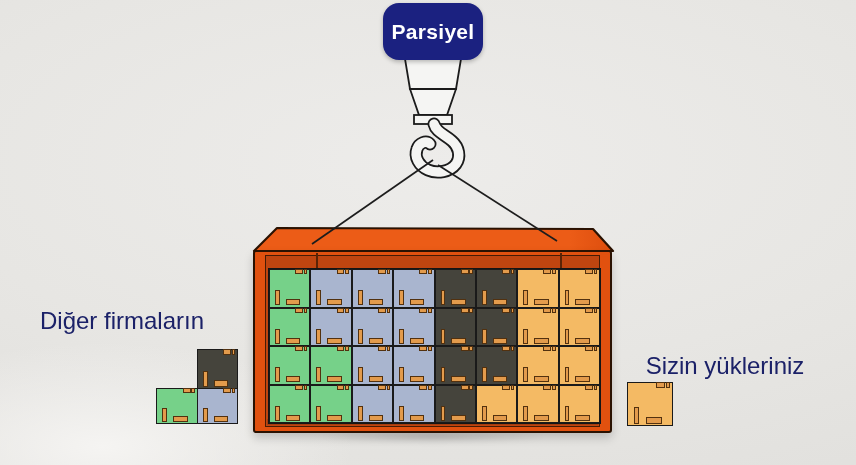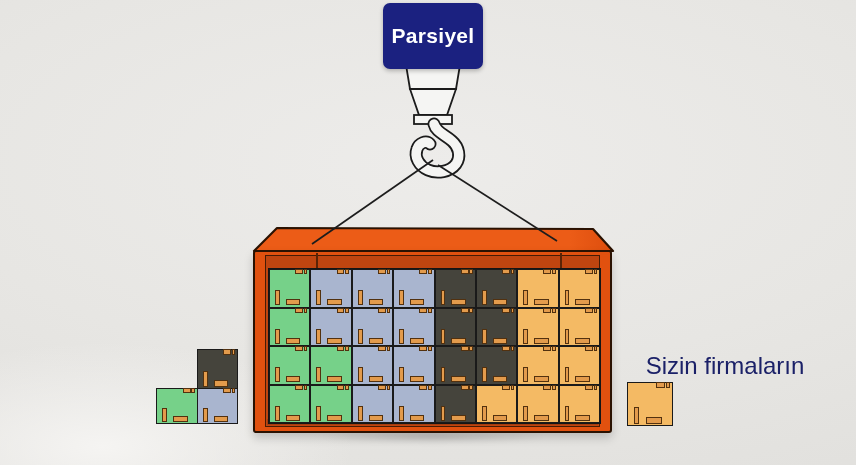--- a/index.html
+++ b/index.html
@@ -5,22 +5,22 @@
   html,body{margin:0;padding:0;background:#e8e7e4;}
   .scene{
     position:relative;width:856px;height:465px;overflow:hidden;
     font-family:"Liberation Sans",sans-serif;
     background:
       radial-gradient(42% 32% at 12% 96%, #f5f4f2 0%, rgba(245,244,242,0) 70%),
       radial-gradient(95% 75% at 50% 35%, #edecea 0%, #e7e6e3 60%, #e2e1de 100%);
   }
   .rigging{position:absolute;left:0;top:0;z-index:1;}
   .sign{
-    position:absolute;left:383px;top:3px;width:100px;height:66px;z-index:3;
-    background:var(--sign-bg,#1b2180);border-radius:7px;
+    position:absolute;left:383px;top:3px;width:100px;height:57px;z-index:3;
+    background:var(--sign-bg,#1b2180);border-radius:16px;
     display:flex;align-items:center;justify-content:center;
     box-shadow:0 2px 4px rgba(0,0,0,.25);
   }
   .sign span{color:#fff;font-size:21px;font-weight:bold;letter-spacing:.3px;}
   .container-front{
     position:absolute;left:253px;top:250px;width:359px;height:183px;z-index:2;
     background:var(--container-front,#e1510f);
     border:2.5px solid #2a1202;border-radius:3px;box-sizing:border-box;
     box-shadow:0 5px 10px rgba(0,0,0,.18);
   }
@@ -290,22 +290,23 @@
       </div>
       <div class="crate" style="background: rgb(244, 186, 100);">
         <span class="cr flap-a"></span>
         <span class="cr flap-b"></span>
         <span class="cr tab-v"></span>
         <span class="cr tab-h"></span>
       </div>
     </div>
 
   <div class="caption caption-left">
+    <div>Diğer firmaların</div>
   </div>
-  <div class="caption caption-right">Sizin firmaların</div>
+  <div class="caption caption-right">Sizin yükleriniz</div>
 
   <div class="crate-slot slot-ld">
       <div class="crate" style="background: rgb(69, 68, 60);">
         <span class="cr flap-a"></span>
         <span class="cr flap-b"></span>
         <span class="cr tab-v"></span>
         <span class="cr tab-h"></span>
       </div>
     </div>
   <div class="crate-slot slot-lg">

